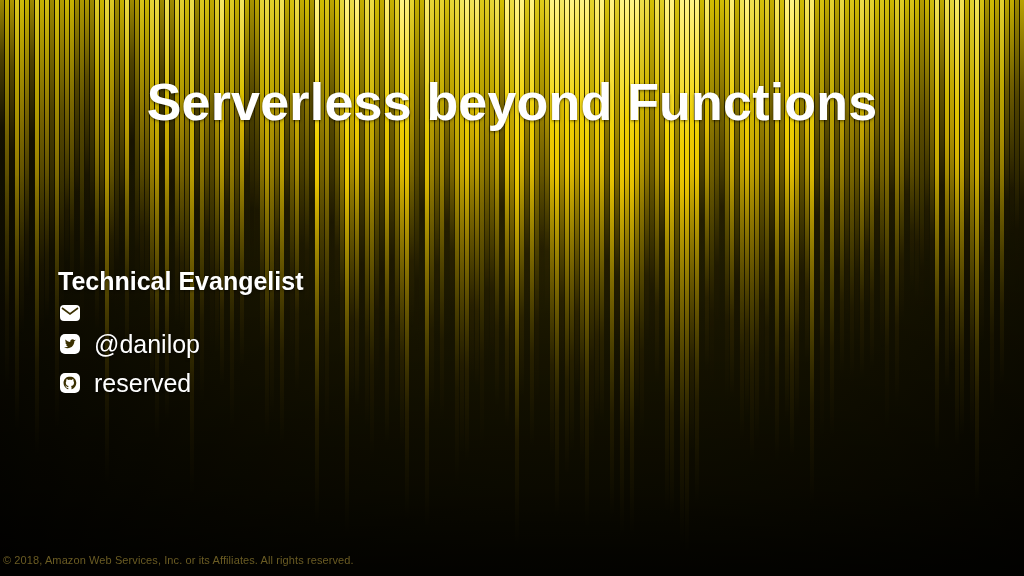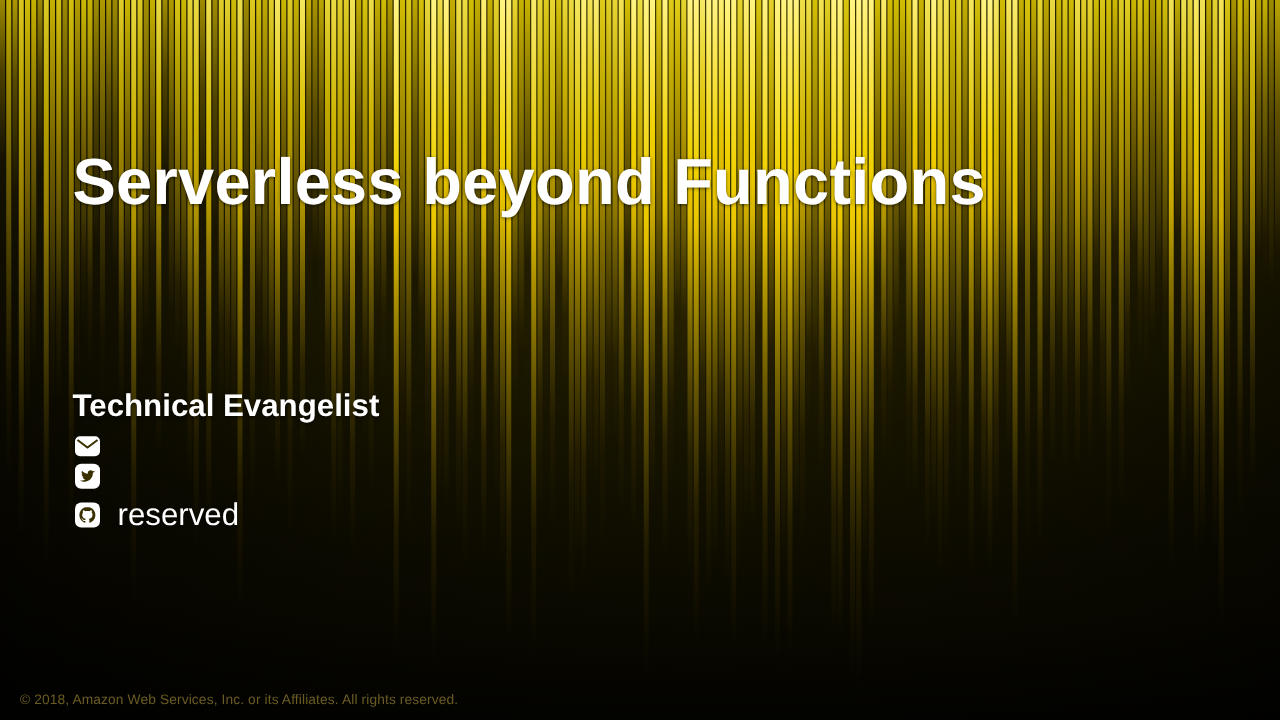--- a/index.html
+++ b/index.html
@@ -50,23 +50,24 @@
     inset: 0;
     padding: 0 58px;
     box-sizing: border-box;
     display: flex;
     flex-direction: column;
     text-shadow: 0 1px 3px rgba(0,0,0,.6);
   }
   .title {
     font-size: 52px;
     font-weight: 700;
-    margin-top: 116px;
+    margin-top: 72px;
     letter-spacing: .2px;
     white-space: nowrap;
+    text-align: center;
   }
   .author-block {
     margin-top: 130px;
     font-size: 25px;
     line-height: 1.55;
   }
   .author-name { font-weight: 700; }
   .author-role { font-weight: 700; }
   .contact-row {
     display: flex;
@@ -75,21 +76,21 @@
     font-weight: 400;
   }
   .ico {
     width: 24px;
     height: 24px;
     flex: 0 0 24px;
     color: #ffffff;
   }
   .copyright {
     position: absolute;
-    left: 16px;
+    left: 3px;
     bottom: 10px;
     font-size: 11px;
     color: #6b5c23;
     text-shadow: none;
     letter-spacing: .1px;
   }
 </style>
 </head>
 <body>
 
@@ -315,20 +316,21 @@
         <rect x="2" y="4" width="20" height="16" rx="4"></rect>
         <path d="M4 7l8 6 8-6" fill="none" stroke="#3a3000" stroke-width="1.6"></path>
       </svg>
     </div>
 
     <div class="contact-row">
       <svg class="ico" viewBox="0 0 24 24" fill="currentColor">
         <rect x="2" y="2" width="20" height="20" rx="5"></rect>
         <path d="M18 8.3c-.4.2-.9.3-1.3.4.5-.3.8-.8 1-1.3-.5.3-1 .5-1.5.6-.4-.5-1-.8-1.7-.8-1.3 0-2.3 1-2.3 2.3 0 .2 0 .4.1.5-1.9-.1-3.6-1-4.7-2.4-.2.3-.3.7-.3 1.1 0 .8.4 1.5 1 1.9-.4 0-.7-.1-1-.3 0 1.1.8 2 1.8 2.3-.2.1-.4.1-.6.1l-.4 0c.3.9 1.1 1.6 2.1 1.6-.8.6-1.7 1-2.8 1H6c1 .7 2.3 1 3.6 1 4.3 0 6.7-3.6 6.7-6.7v-.3c.5-.3.9-.7 1.2-1.1z" fill="#3a3000"></path>
       </svg>
+      <span>@danilop</span>
     </div>
 
     <div class="contact-row">
       <svg class="ico" viewBox="0 0 24 24" fill="currentColor">
         <rect x="2" y="2" width="20" height="20" rx="5"></rect>
         <path d="M12 5.5c-3.6 0-6.5 2.9-6.5 6.5 0 2.9 1.9 5.3 4.4 6.2.3.1.4-.1.4-.3v-1.1c-1.8.4-2.2-.8-2.2-.8-.3-.7-.7-.9-.7-.9-.6-.4 0-.4 0-.4.6 0 1 .6 1 .6.6 1 1.5.7 1.9.5.1-.4.2-.7.4-.9-1.4-.2-2.9-.7-2.9-3.2 0-.7.3-1.3.6-1.7-.1-.2-.3-.8.1-1.7 0 0 .5-.2 1.8.6.5-.1 1.1-.2 1.6-.2s1.1.1 1.6.2c1.2-.8 1.8-.6 1.8-.6.4.9.1 1.5.1 1.7.4.4.6 1 .6 1.7 0 2.5-1.5 3-3 3.2.2.2.5.6.5 1.2v1.8c0 .2.1.4.4.3 2.6-.9 4.4-3.3 4.4-6.2 0-3.6-2.9-6.5-6.5-6.5z" fill="#3a3000"></path>
       </svg>
       <span>reserved</span>
     </div>
   </div>

